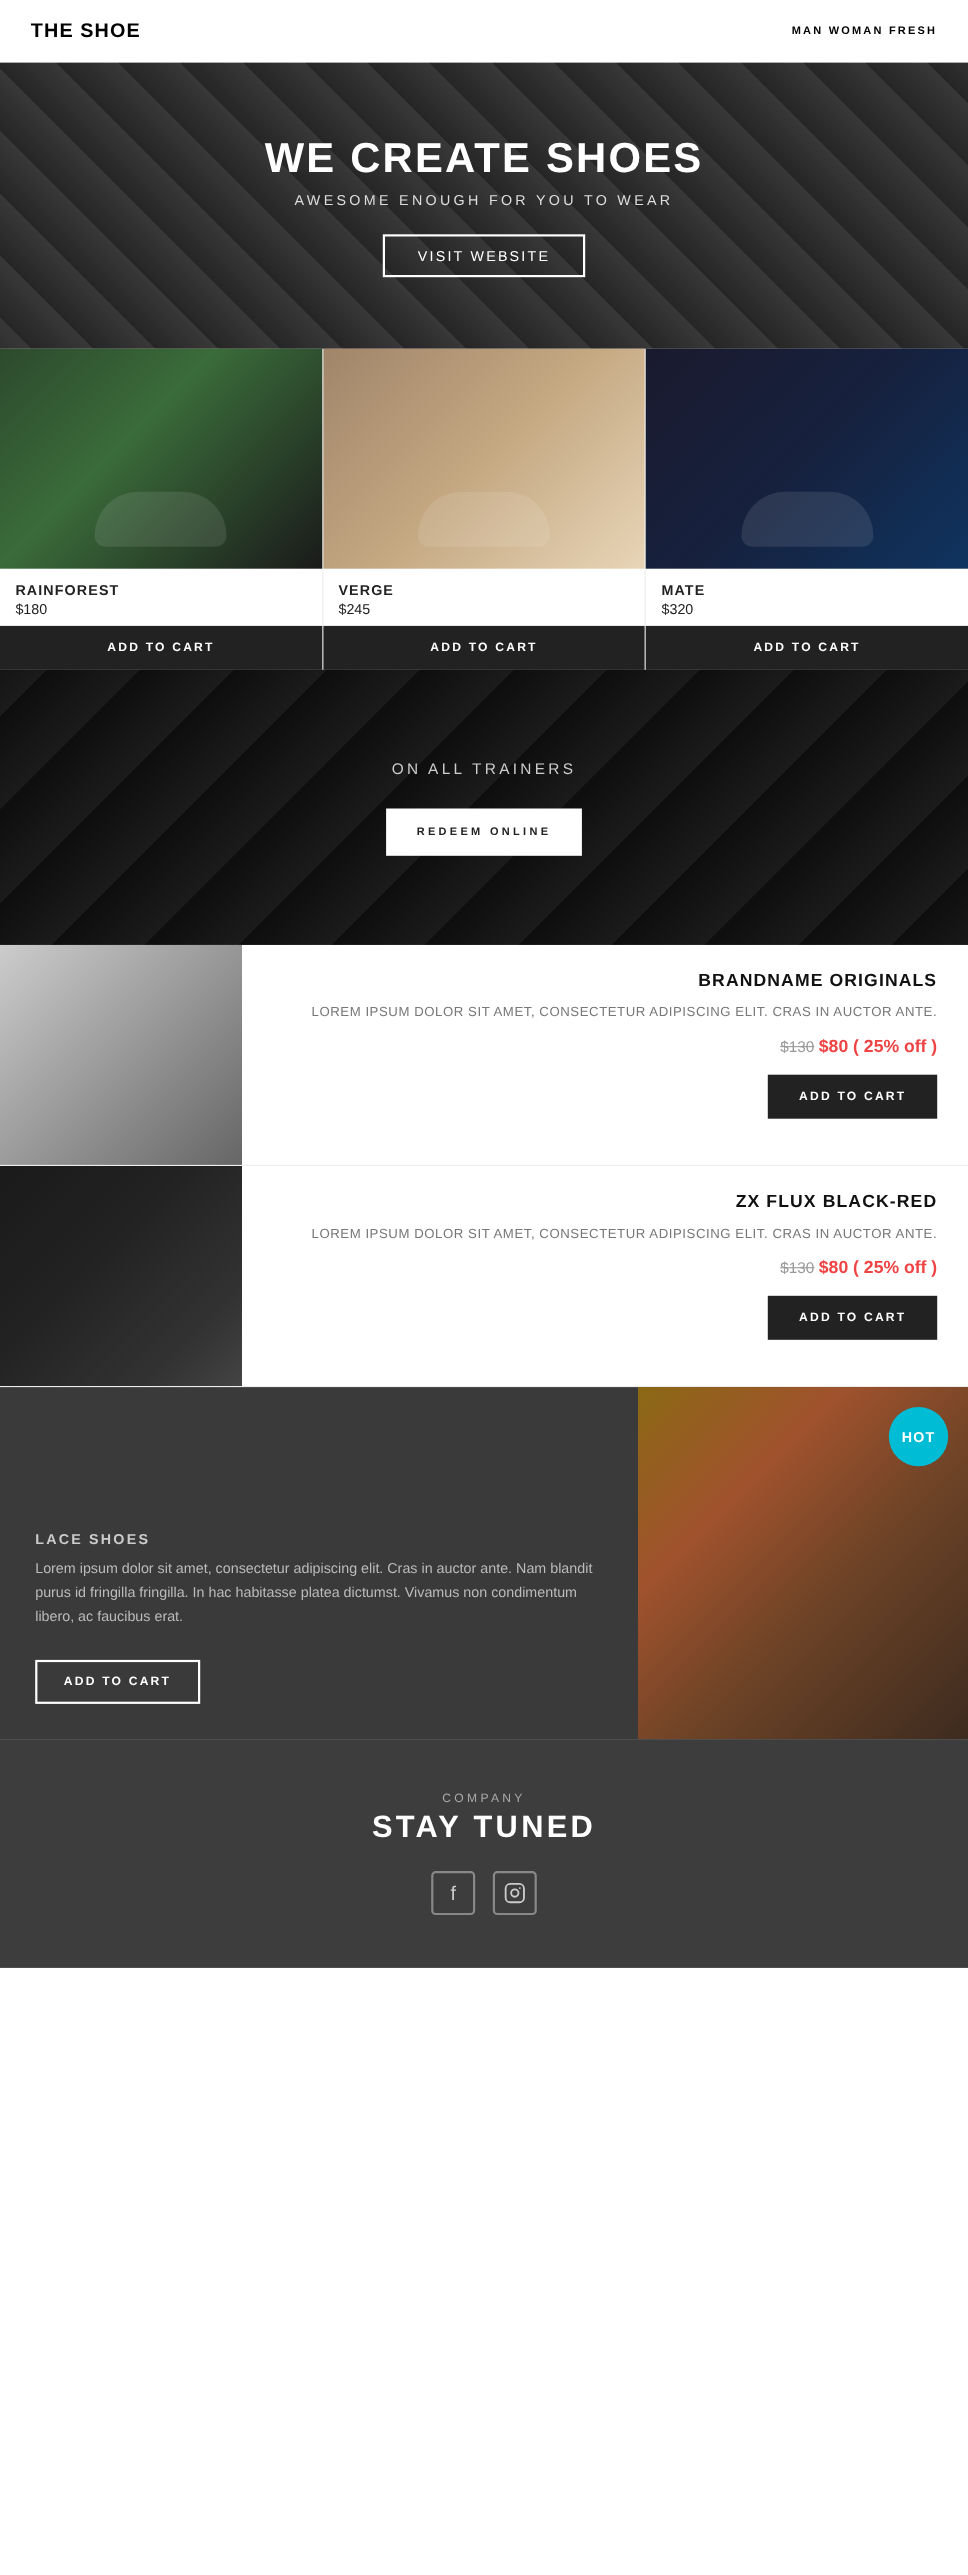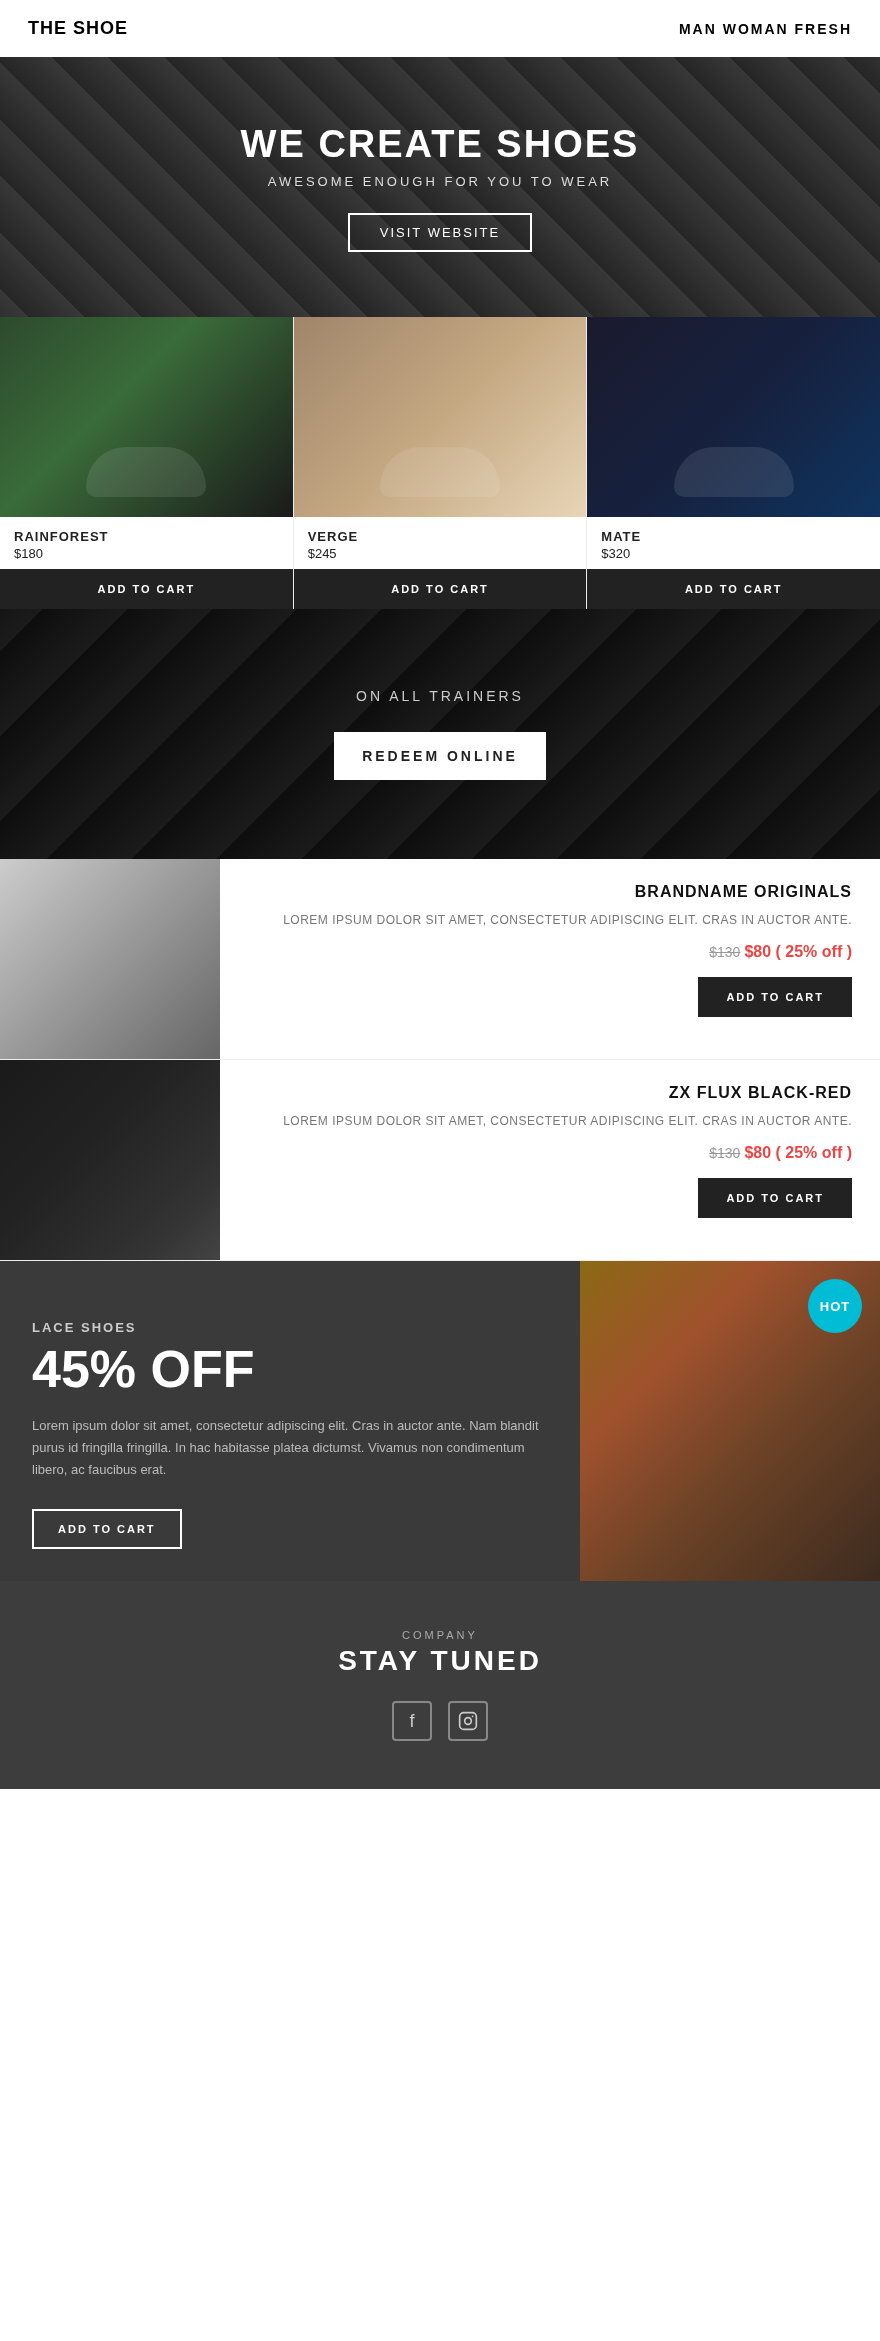--- a/index.html
+++ b/index.html
@@ -12,21 +12,21 @@
       align-items: center;
       padding: 18px 28px;
       background: #fff;
     }
     .header-logo {
       font-weight: bold;
       font-size: 18px;
       letter-spacing: 1px;
     }
     .header-nav {
-      font-size: 14px;
+      font-size: 10px;
       letter-spacing: 2px;
       font-weight: bold;
     }
 
     
     .hero {
       position: relative;
       width: 880px;
       height: 260px;
       background: linear-gradient(rgba(0,0,0,0.45), rgba(0,0,0,0.45)),
@@ -141,21 +141,21 @@
       font-size: 14px;
       letter-spacing: 3px;
       color: #ccc;
       margin-bottom: 28px;
     }
     .redeem-btn {
       background: #fff;
       color: #222;
       border: none;
       padding: 16px 28px;
-      font-size: 14px;
+      font-size: 10px;
       letter-spacing: 3px;
       cursor: pointer;
       font-weight: bold;
     }
 
     
     .featured-section {
       background: #fff;
     }
     .featured-item {
@@ -432,21 +432,20 @@
         <span class="price-old">$130</span><span class="price-new"><span>$80</span> <span>( 25% off )</span></span>
       </div>
       <button class="featured-add-btn">ADD TO CART</button>
     </div>
   </div>
 </section>
 
 <section class="lace-promo">
   <div class="lace-left">
     <div class="lace-tag">LACE SHOES</div>
-    <div class="lace-discount">45% OFF</div>
     <div class="lace-desc">Lorem ipsum dolor sit amet, consectetur adipiscing elit. Cras in auctor ante. Nam blandit purus id fringilla fringilla. In hac habitasse platea dictumst. Vivamus non condimentum libero, ac faucibus erat.</div>
     <button class="lace-cart-btn">ADD TO CART</button>
   </div>
   <div class="lace-right">
     <div class="lace-shoe-img"></div>
     <div class="hot-badge">HOT</div>
   </div>
 </section>
 
 <footer class="footer">

